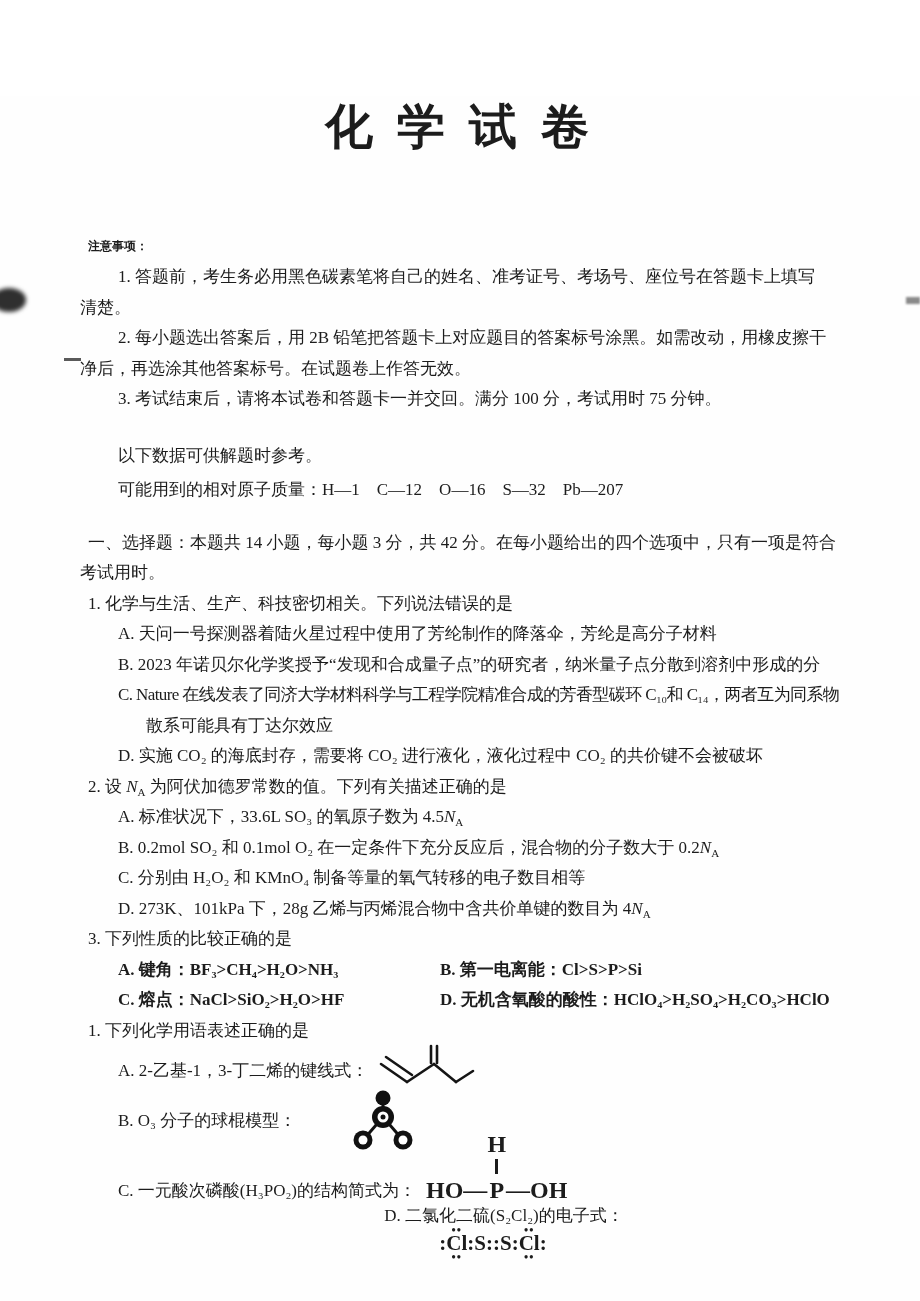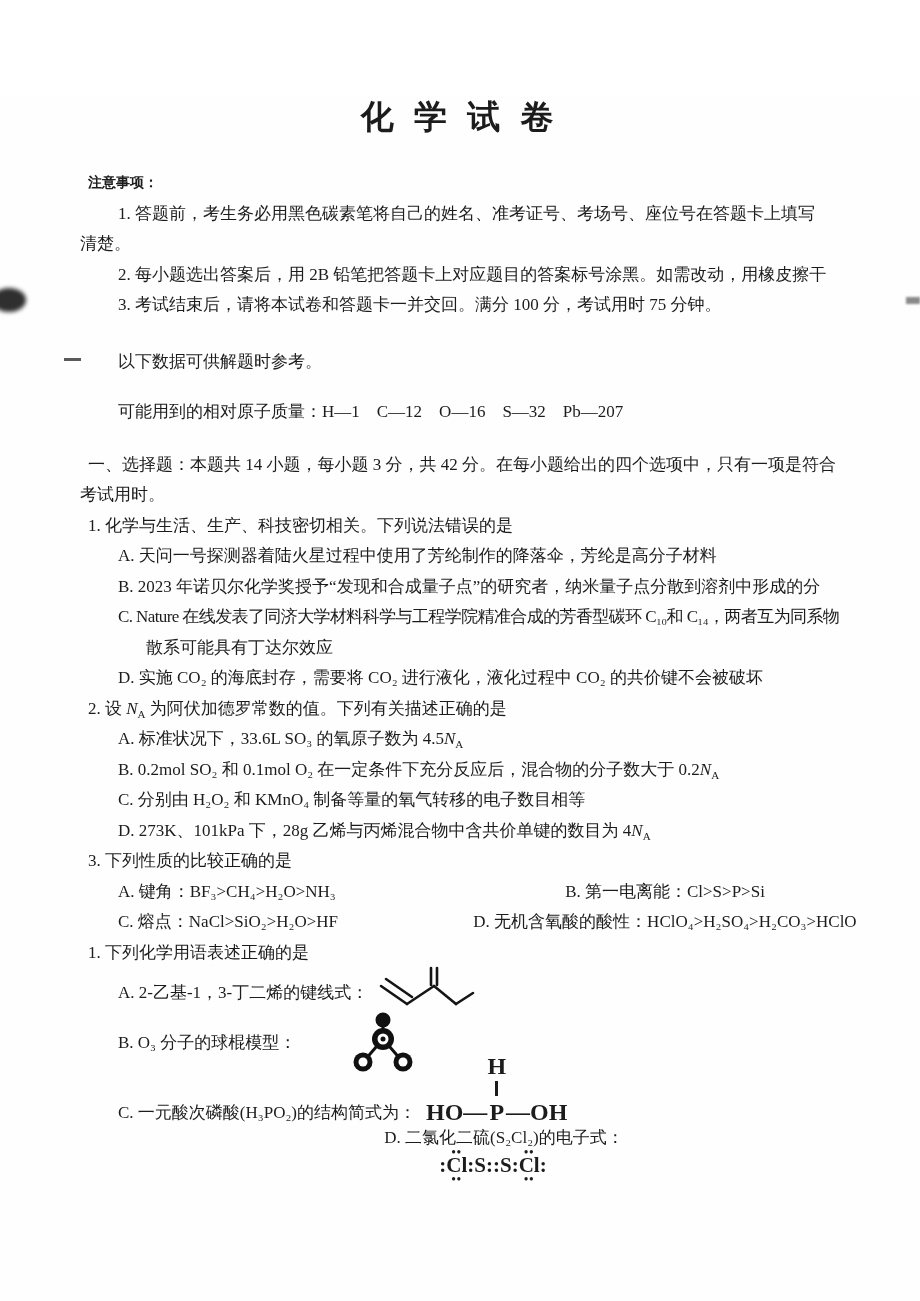--- a/index.html
+++ b/index.html
@@ -17,46 +17,46 @@
   .smudge { position:absolute; left:-8px; top:192px; width:34px; height:24px;
             background:#2f2f2f; border-radius:50%; filter:blur(2px); }
   .dash-artifact { position:absolute; left:64px; top:262px; width:17px; height:3px;
             background:#5a5a5a; filter:blur(0.6px); }
   .right-artifact { position:absolute; right:0px; top:201px; width:14px; height:7px;
             background:#8a8a8a; filter:blur(1.2px); }
 
   .title {
     margin-top:96px;
     text-align:center;
-    font-size:33px; font-weight:bold;
+    font-size:48px; font-weight:bold;
     letter-spacing:6px;
     line-height:1.3;
   }
 
   .content { padding-left:88px; padding-right:30px; }
 
   .ln { font-size:17px; line-height:30.5px; white-space:nowrap; }
   .indent { padding-left:30px; }
   .hang { margin-left:-8px; }
   .bold { font-weight:normal; }
-  .notice-head { margin-top:28px; font-size:14px; font-weight:bold; line-height:32px; }
+  .notice-head { margin-top:72px; font-size:12px; font-weight:bold; line-height:32px; }
   .gap-ref { margin-top:26px; }
-  .gap-mass { margin-top:20px; }
+  .gap-mass { margin-top:4px; }
   .gap-sect { margin-top:22px; }
 
   .opt { padding-left:30px; }
   .opt-cont { padding-left:58px; }
   .tight { letter-spacing:-0.6px; }
 
   .nai { font-style:italic; font-family:"Liberation Serif","DejaVu Serif",serif; }
   sub.nas { font-size:11px; line-height:0; vertical-align:-4px; }
 
-  .q3row { display:flex; }
+  .q3row { display:flex;font-weight:bold; }
   .q3row .cell-l { width:352px; }
-  .q3row .cell-r { flex:1;text-align:center; }
+  .q3row .cell-r { flex:1; }
 
   .q4row { display:flex; align-items:center; }
   .q4row-a { height:44px; margin-top:2px; }
   .q4row-b { height:56px;gap:40px; }
   .q4row-c { height:52px; margin-top:2px; align-items:flex-end; }
   .q4row-d { height:40px; margin-top:2px;flex-direction:column; }
   .q4row .ln { line-height:normal; }
 
   .skeletal-svg { margin-left:10px; margin-top:-10px; }
   .ballstick-svg { margin-left:14px; }
@@ -85,20 +85,21 @@
   <div class="right-artifact"></div>
 
   <h1 class="title">化 学 试 卷</h1>
 
   <div class="content">
 
     <div class="ln notice-head">注意事项：</div>
     <div class="ln indent">1. 答题前，考生务必用黑色碳素笔将自己的姓名、准考证号、考场号、座位号在答题卡上填写</div>
     <div class="ln hang">清楚。</div>
     <div class="ln indent">2. 每小题选出答案后，用 2B 铅笔把答题卡上对应题目的答案标号涂黑。如需改动，用橡皮擦干</div>
+    <div class="ln hang">净后，再选涂其他答案标号。在试题卷上作答无效。</div>
     <div class="ln indent">3. 考试结束后，请将本试卷和答题卡一并交回。满分 100 分，考试用时 75 分钟。</div>
 
     <div class="ln indent gap-ref">以下数据可供解题时参考。</div>
     <div class="ln indent gap-mass">可能用到的相对原子质量：H—1　C—12　O—16　S—32　Pb—207</div>
 
     <div class="ln bold gap-sect">一、选择题：本题共 14 小题，每小题 3 分，共 42 分。在每小题给出的四个选项中，只有一项是符合</div>
     <div class="ln bold hang">考试用时。</div>
 
     <div class="ln">1. 化学与生活、生产、科技密切相关。下列说法错误的是</div>
     <div class="ln opt">A. 天问一号探测器着陆火星过程中使用了芳纶制作的降落伞，芳纶是高分子材料</div>

